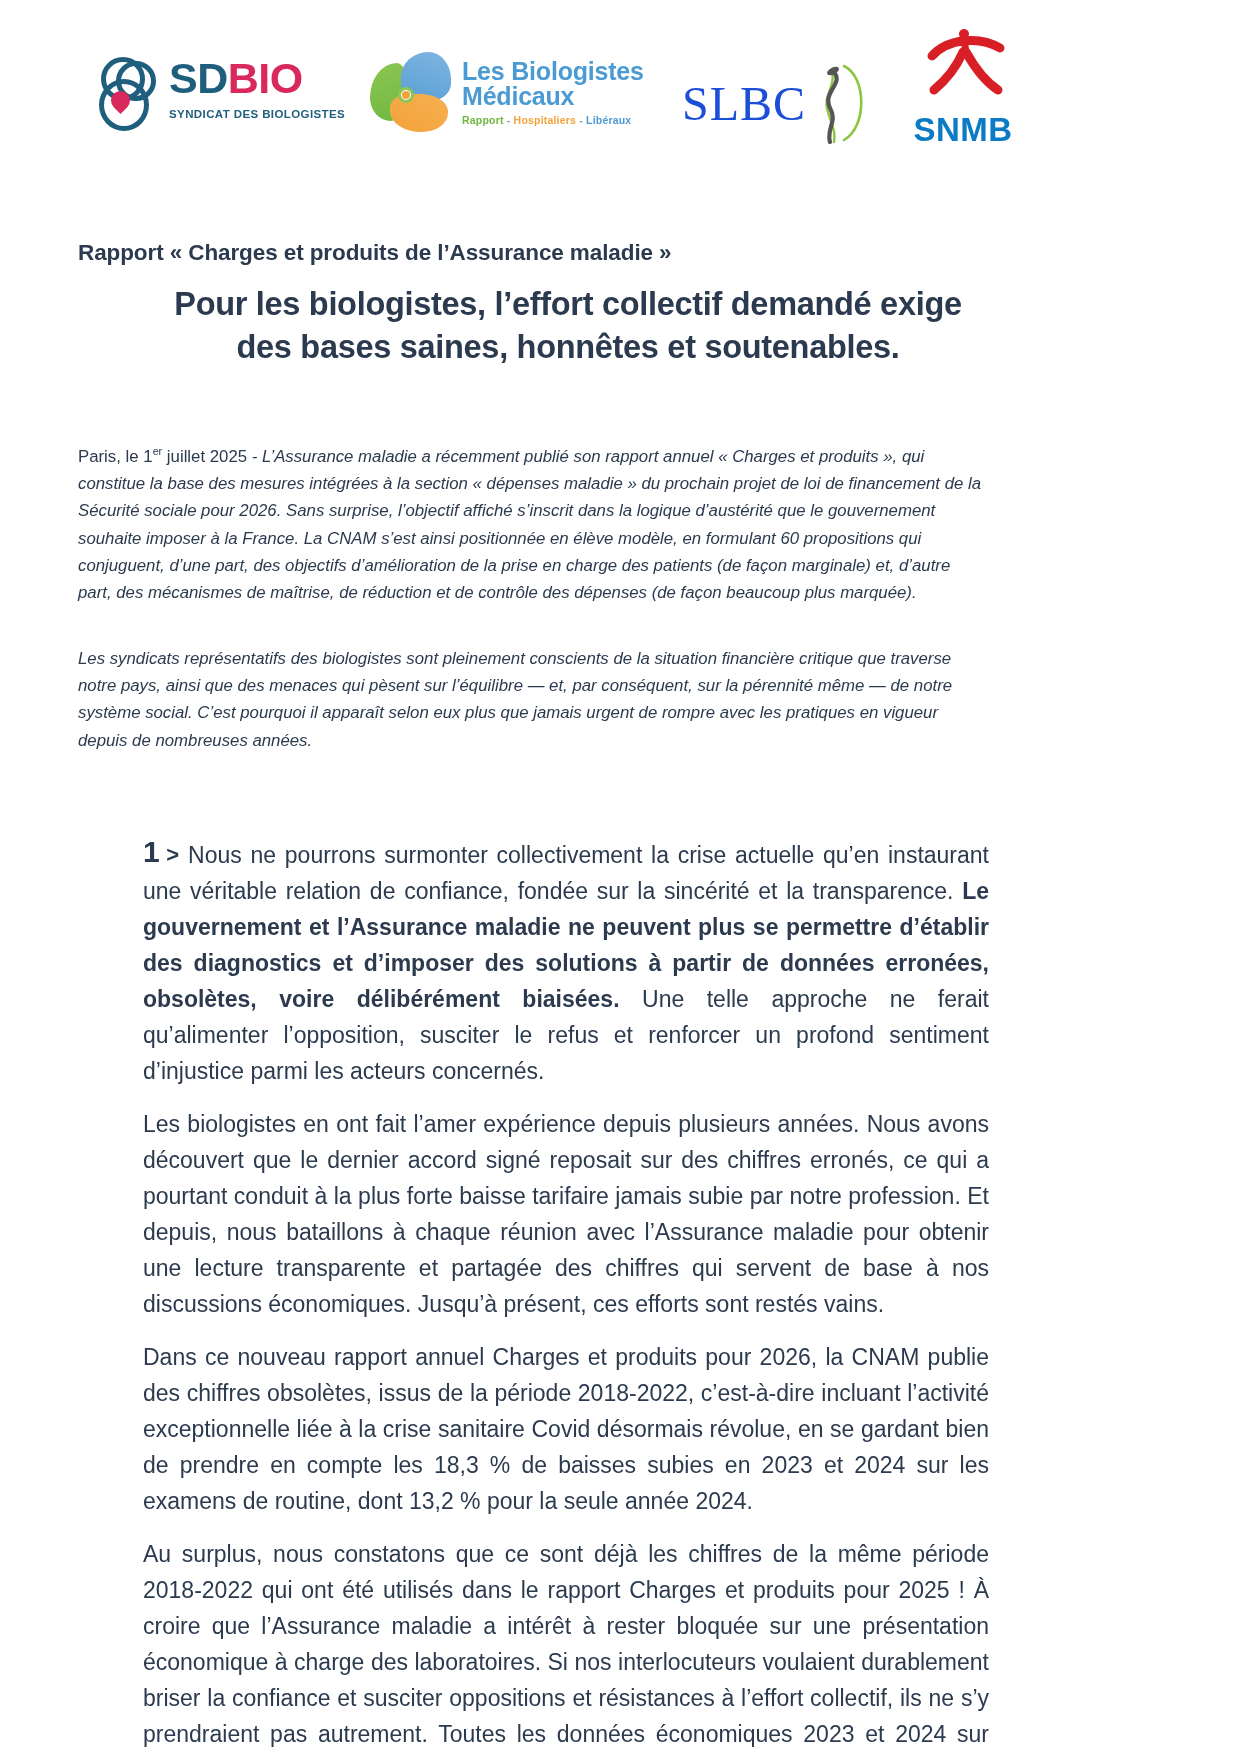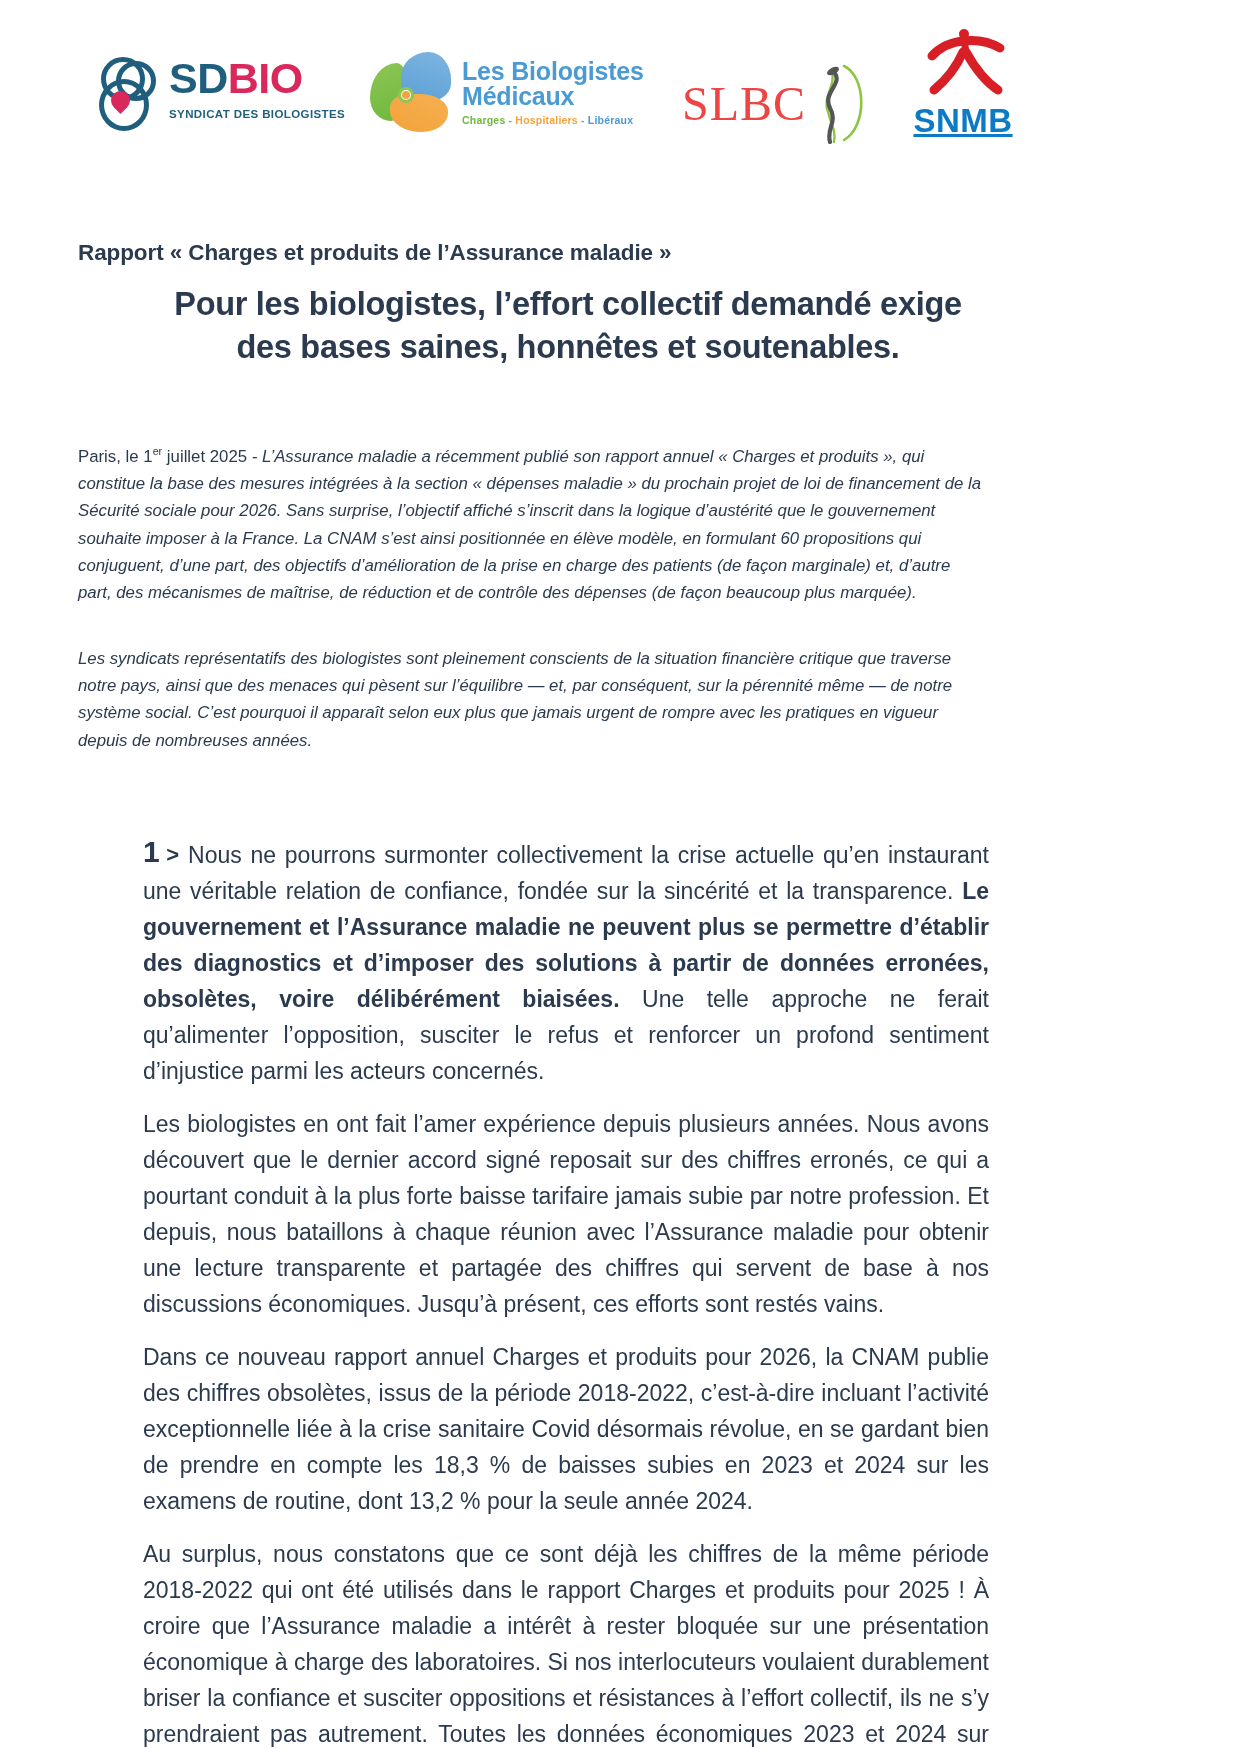--- a/index.html
+++ b/index.html
@@ -145,39 +145,38 @@
   .lbm-sub .s1 { color: #6fb83f; }
   .lbm-sub .s2 { color: #f3a23c; }
   .lbm-sub .s3 { color: #4a9ad4; }
   .lbm-sub .sep { color: #8a99a5; }
 
   
   .logo-slbc { left: 682px; top: 62px; }
   .slbc-word {
     font-family: "Liberation Serif", serif;
     font-size: 48px;
-    color: #ef4444;
+    color: #1d4ed8;
     letter-spacing: 1px;
   }
   .slbc-mark {
     position: relative;
     width: 58px; height: 82px;
     margin-left: 8px;
   }
 
   
   .logo-snmb { left: 908px; top: 28px; flex-direction: column; align-items: center; }
   .snmb-mark { position: relative; width: 110px; height: 72px; }
   .snmb-word {
     font-size: 33px;
     font-weight: bold;
     color: #0a7bc4;
     letter-spacing: 0.5px;
-    margin-top: 2px;
-    text-decoration: underline;
+    margin-top: 11px;
   }
 
   
   .kicker {
     position: absolute;
     left: 78px; top: 240px;
     width: 1000px;
     font-size: 22.5px;
     font-weight: bold;
     color: #2b3a4e;
@@ -269,21 +268,21 @@
       <div class="petal p-green"></div>
       <div class="petal p-blue"></div>
       <div class="petal p-orange"></div>
       <div class="dot"></div>
       <div class="dot-in"></div>
     </div>
     <div class="lbm-text">
       <div class="lbm-l1">Les Biologistes</div>
       <div class="lbm-l2">Médicaux</div>
       <div class="lbm-sub">
-        <span class="s1">Charges</span><span class="sep"> - </span><span class="s2">Hospitaliers</span><span class="sep"> - </span><span class="s3">Libéraux</span>
+        <span class="s1">Rapport</span><span class="sep"> - </span><span class="s2">Hospitaliers</span><span class="sep"> - </span><span class="s3">Libéraux</span>
       </div>
     </div>
   </div>
 
   <div class="logo logo-slbc">
     <div class="slbc-word">SLBC</div>
     <div class="slbc-mark">
       <svg width="58" height="82" viewBox="0 0 58 82">
         <path d="M30 4 C52 14, 54 64, 30 78" fill="none" stroke="#8cc63f" stroke-width="2.6" stroke-linecap="round"></path>
         <path d="M18 8 C22 26, 8 34, 14 50 C18 64, 22 70, 20 80" fill="none" stroke="#8cc63f" stroke-width="2.4" stroke-linecap="round"></path>

